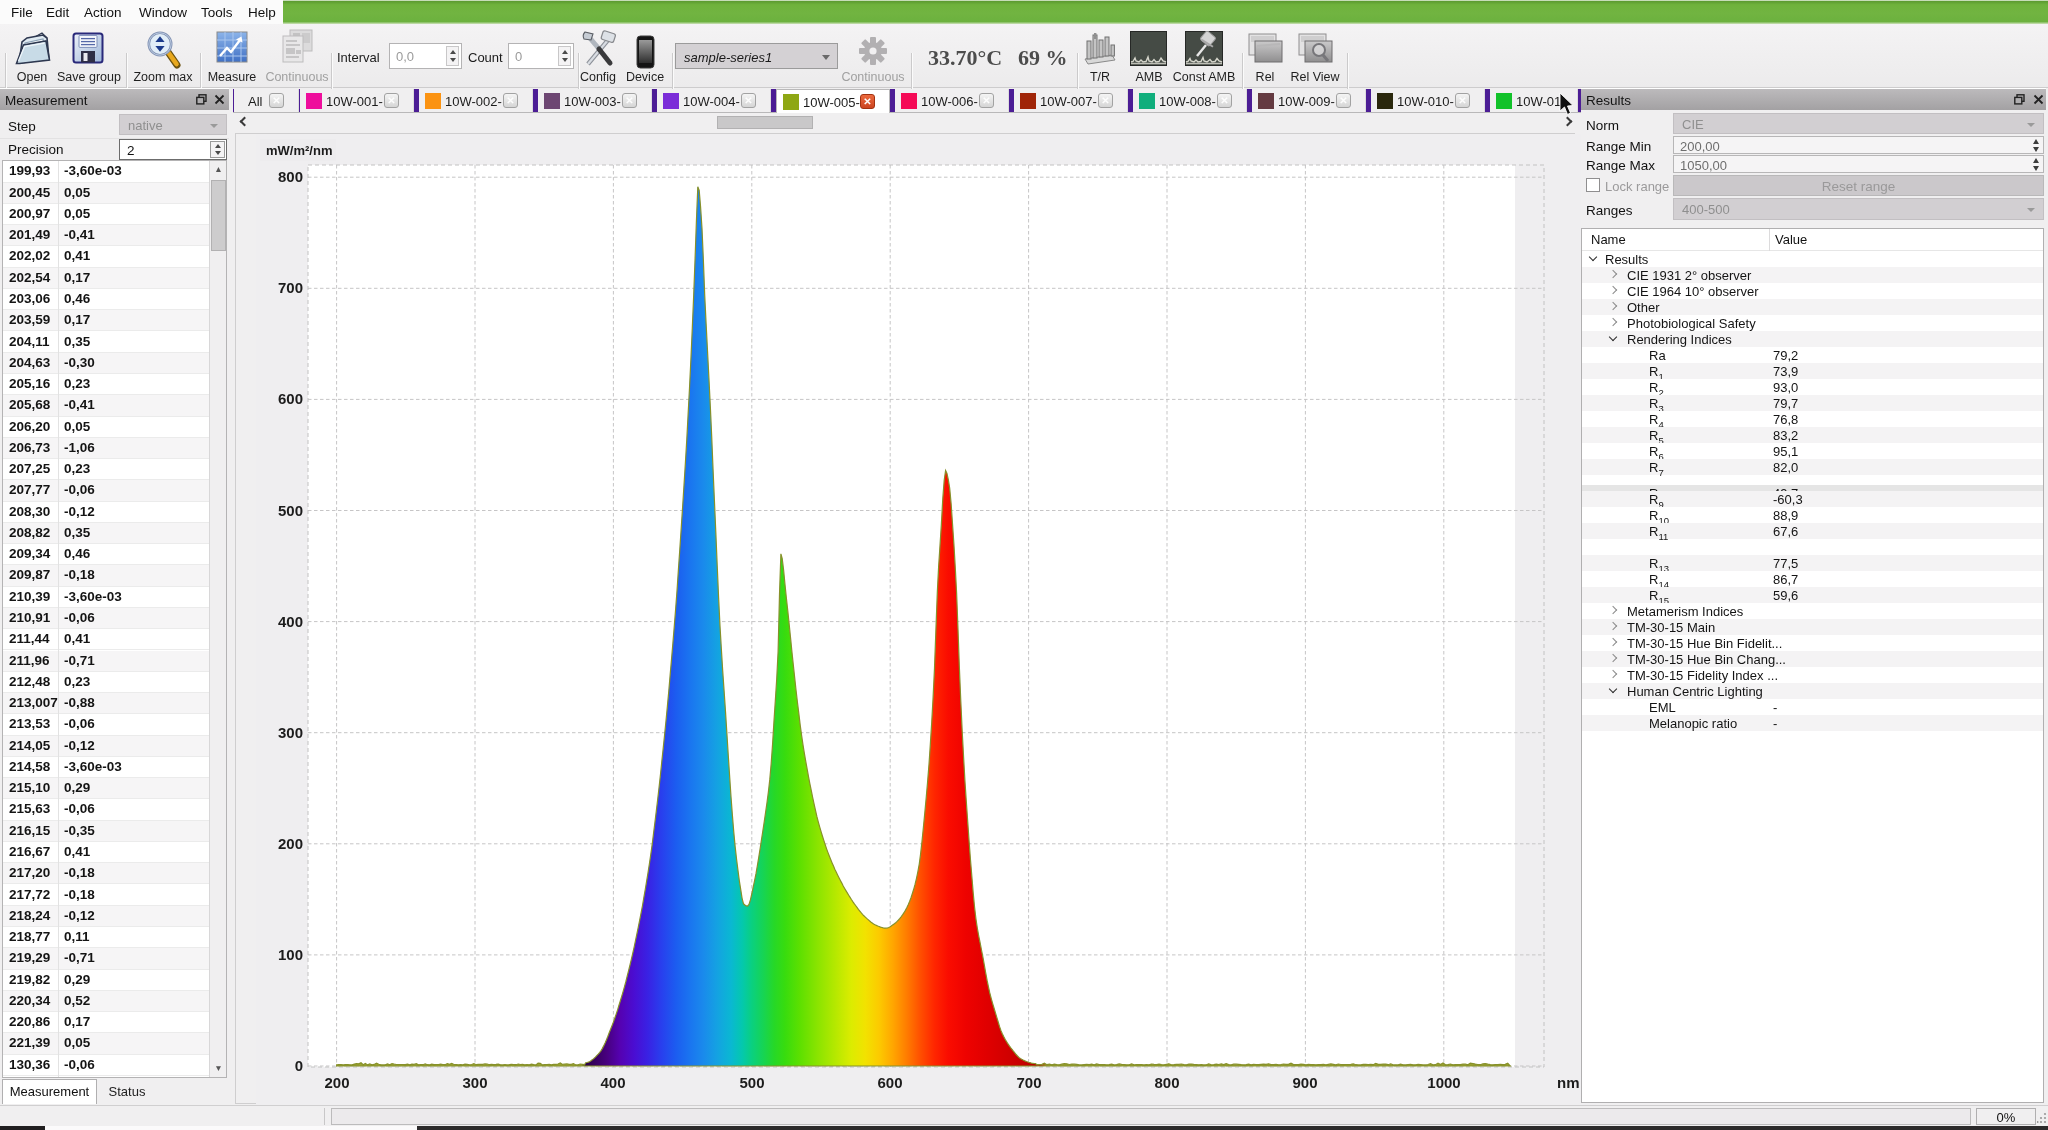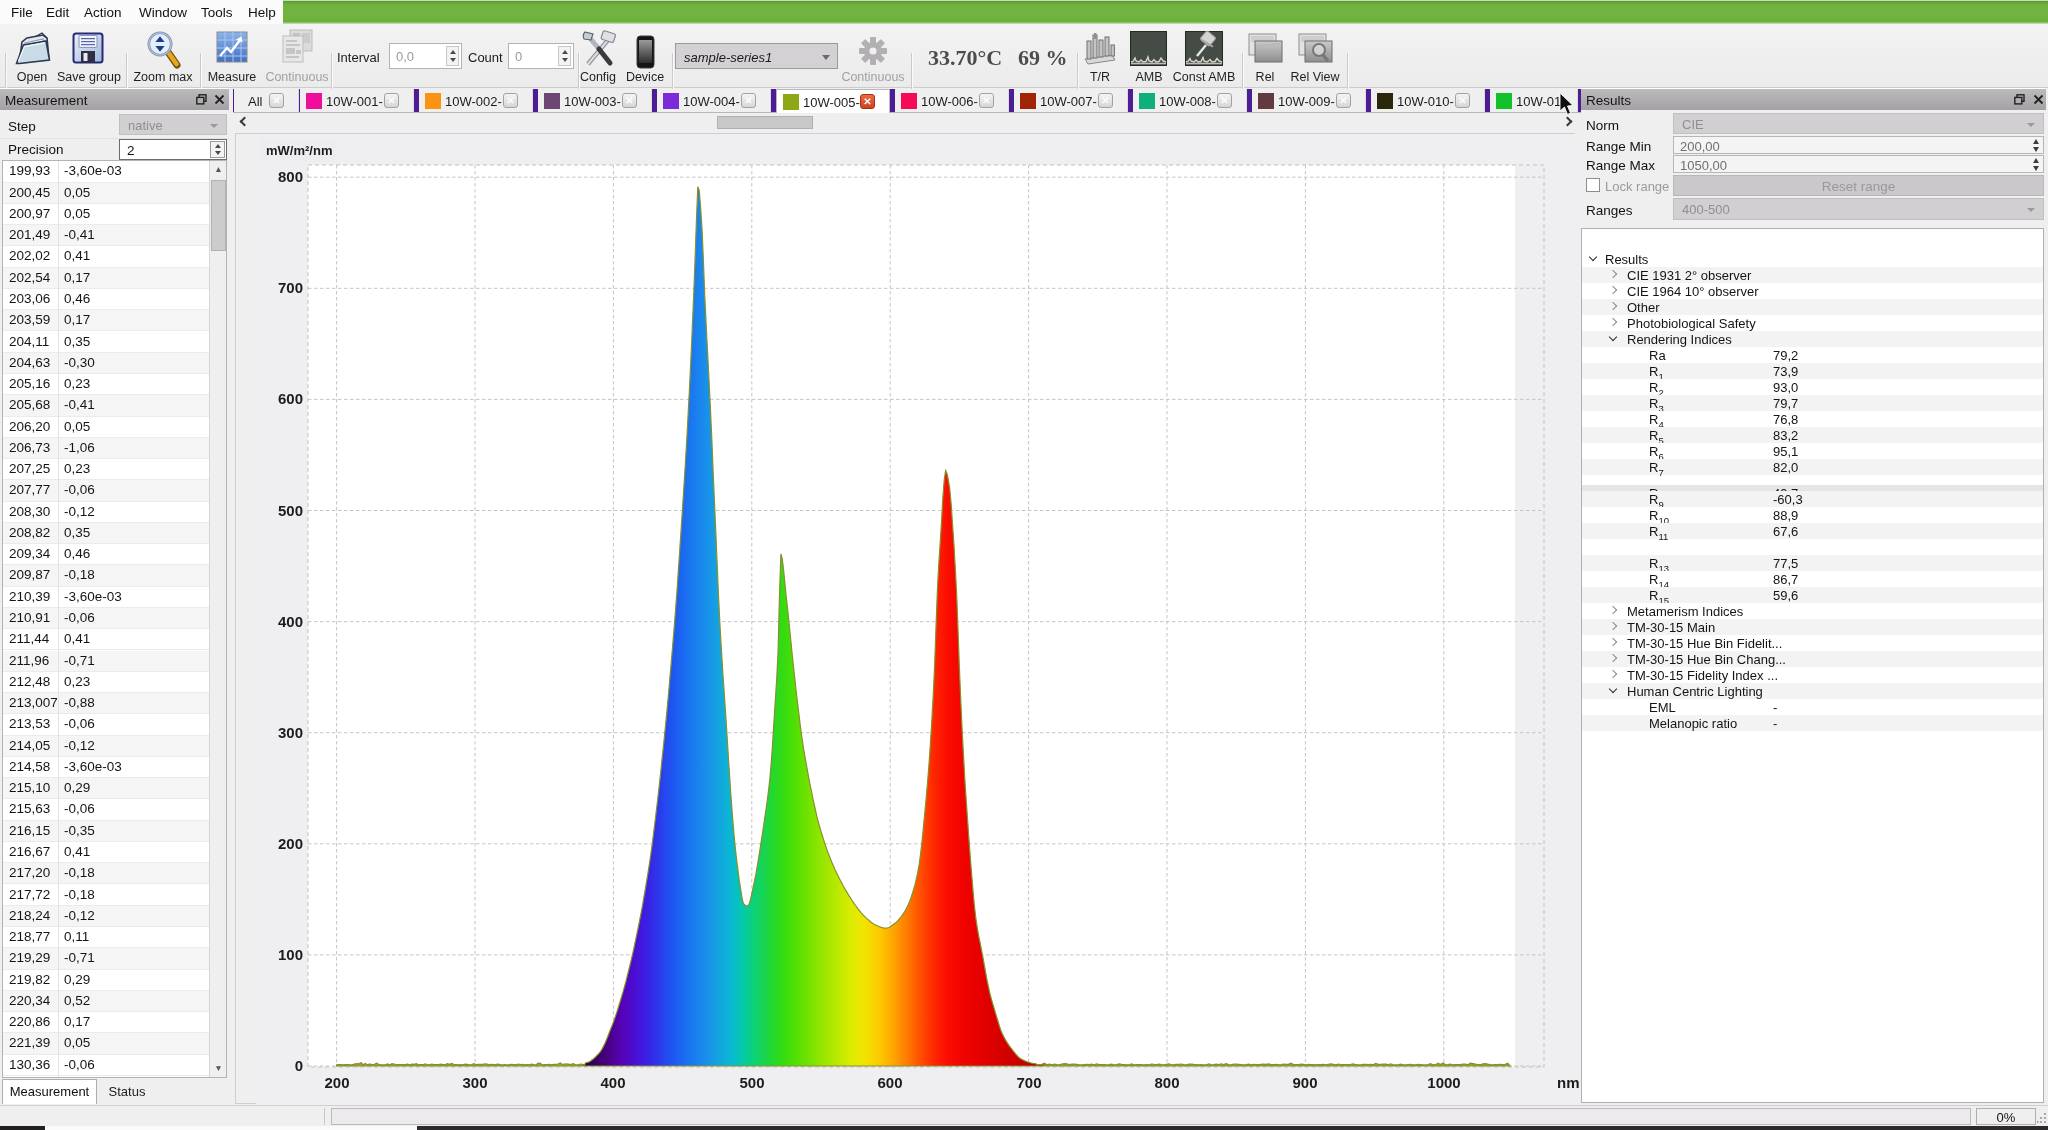--- a/index.html
+++ b/index.html
@@ -24,21 +24,21 @@
 .ptitle { position:absolute; height:22px; background:linear-gradient(#bcbabc,#a3a1a3); border-top:1px solid #fff; font-size:13.5px; color:#141414; }
 .ptitle span { position:absolute; left:5px; top:4px; }
 .wicon { position:absolute; top:5px; }
 #lpanel { left:0; top:88px; width:229px; height:1016px; background:#f0eff0; }
 .frow { position:absolute; font-size:13.5px; color:#111; }
 .ddis { position:absolute; background:#d2cfd2; border:1px solid #c2bfc2; }
 .ddis .val { position:absolute; left:8px; top:3px; font-size:13px; color:#8f8f8f; }
 .ddis .ca { position:absolute; right:8px; top:9px; width:0; height:0; border-left:4px solid transparent; border-right:4px solid transparent; border-top:4.5px solid #9a9a9a; }
 #prespin { position:absolute; left:119px; top:51px; width:108px; height:21px; background:#fff; border:1px solid #6c6c6c; }
 #prespin .val { position:absolute; left:7px; top:3px; font-size:13.5px; color:#111; }
-#ltable { position:absolute; left:2px; top:72px; width:225px; height:918px; background:#fff; border:1px solid #b4b3b4; overflow:hidden; }
+#ltable { position:absolute; left:2px; top:72px; width:225px; height:918px; background:#fff; border:1px solid #b4b3b4; overflow:hidden;font-weight:bold; }
 .trow { position:absolute; left:0; width:207px; height:21.3px; font-size:13.5px; color:#141414; border-bottom:1px solid #ebebeb; }
 .trow .c1 { position:absolute; left:6px; top:2px; }
 .trow .c2 { position:absolute; left:61px; top:2px; }
 #colsep { position:absolute; left:55px; top:0; width:1px; height:918px; background:#e2e2e2; }
 #lsb { position:absolute; right:0; top:0; width:17px; height:916px; background:#f0eff0; border-left:1px solid #d8d7d8; }
 .sbb { position:absolute; left:0; width:17px; height:17px; background:#f0eff0; color:#555; font-size:8.5px; text-align:center; line-height:17px; }
 #lthumb { position:absolute; left:1px; top:19px; width:15px; height:71px; background:#cdcccd; border:1px solid #b2b1b2; }
 #btabs { position:absolute; left:0px; top:991px; width:229px; height:25px; }
 #btab1 { position:absolute; left:2px; top:0; width:95px; height:25px; background:#fff; border:1px solid #b0afb0; border-bottom:none; font-size:13px; text-align:center; padding-top:4px; color:#111; }
 #btab2 { position:absolute; left:97px; top:2px; width:60px; height:23px; font-size:13px; text-align:center; padding-top:3px; color:#222; }
@@ -672,20 +672,25 @@
     </div>
   <div id="lockbox"></div>
     <span id="locklbl">Lock range</span>
   <div id="resetbtn">Reset range</div>
   <span class="rlbl" style="top:115px">Ranges</span>
   <div class="ddis" style="left:92px;top:110px;width:371px;height:22px">
       <span class="val">400-500</span>
       <span class="ca"></span>
     </div>
   <div id="rtree">
+    <div id="rthead">
+        <span class="v1">Name</span>
+        <span class="v2">Value</span>
+        <span class="hsep"></span>
+      </div>
     <div class="trrow" style="top:22px;background:#ffffff">
         <span class="chv dn" style="left:8px"></span>
         <span class="tn" style="left:23px">Results</span>
       </div>
 <div class="trrow" style="top:38px;background:#f4f3f4">
         <span class="chv rt" style="left:28px"></span>
         <span class="tn" style="left:45px">CIE 1931 2° observer</span>
       </div>
 <div class="trrow" style="top:54px;background:#ffffff">
         <span class="chv rt" style="left:28px"></span>

